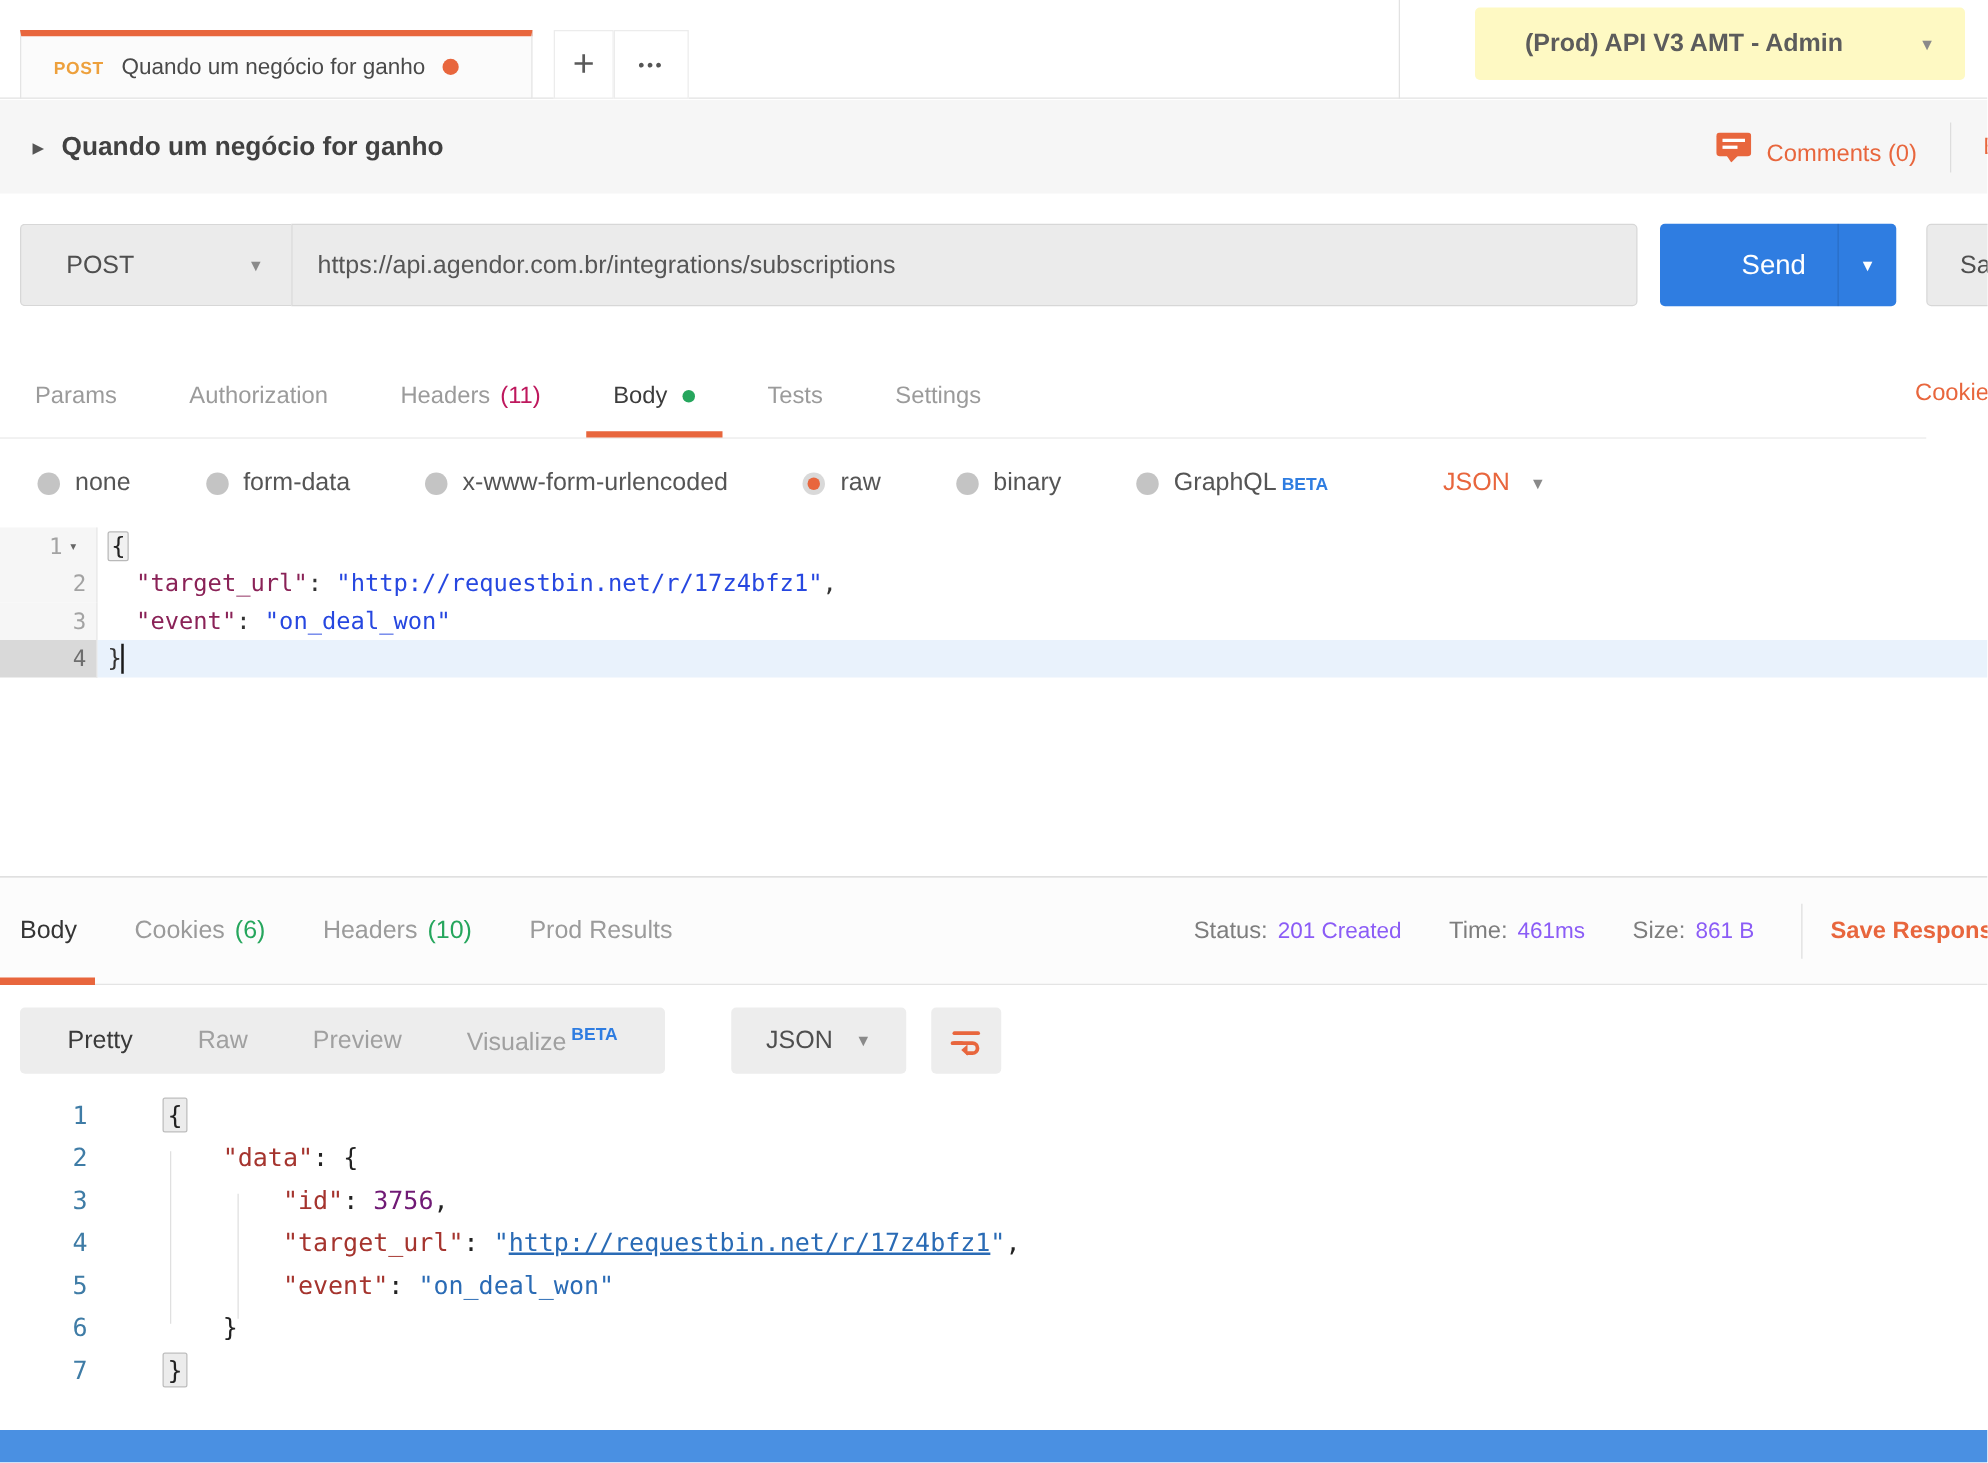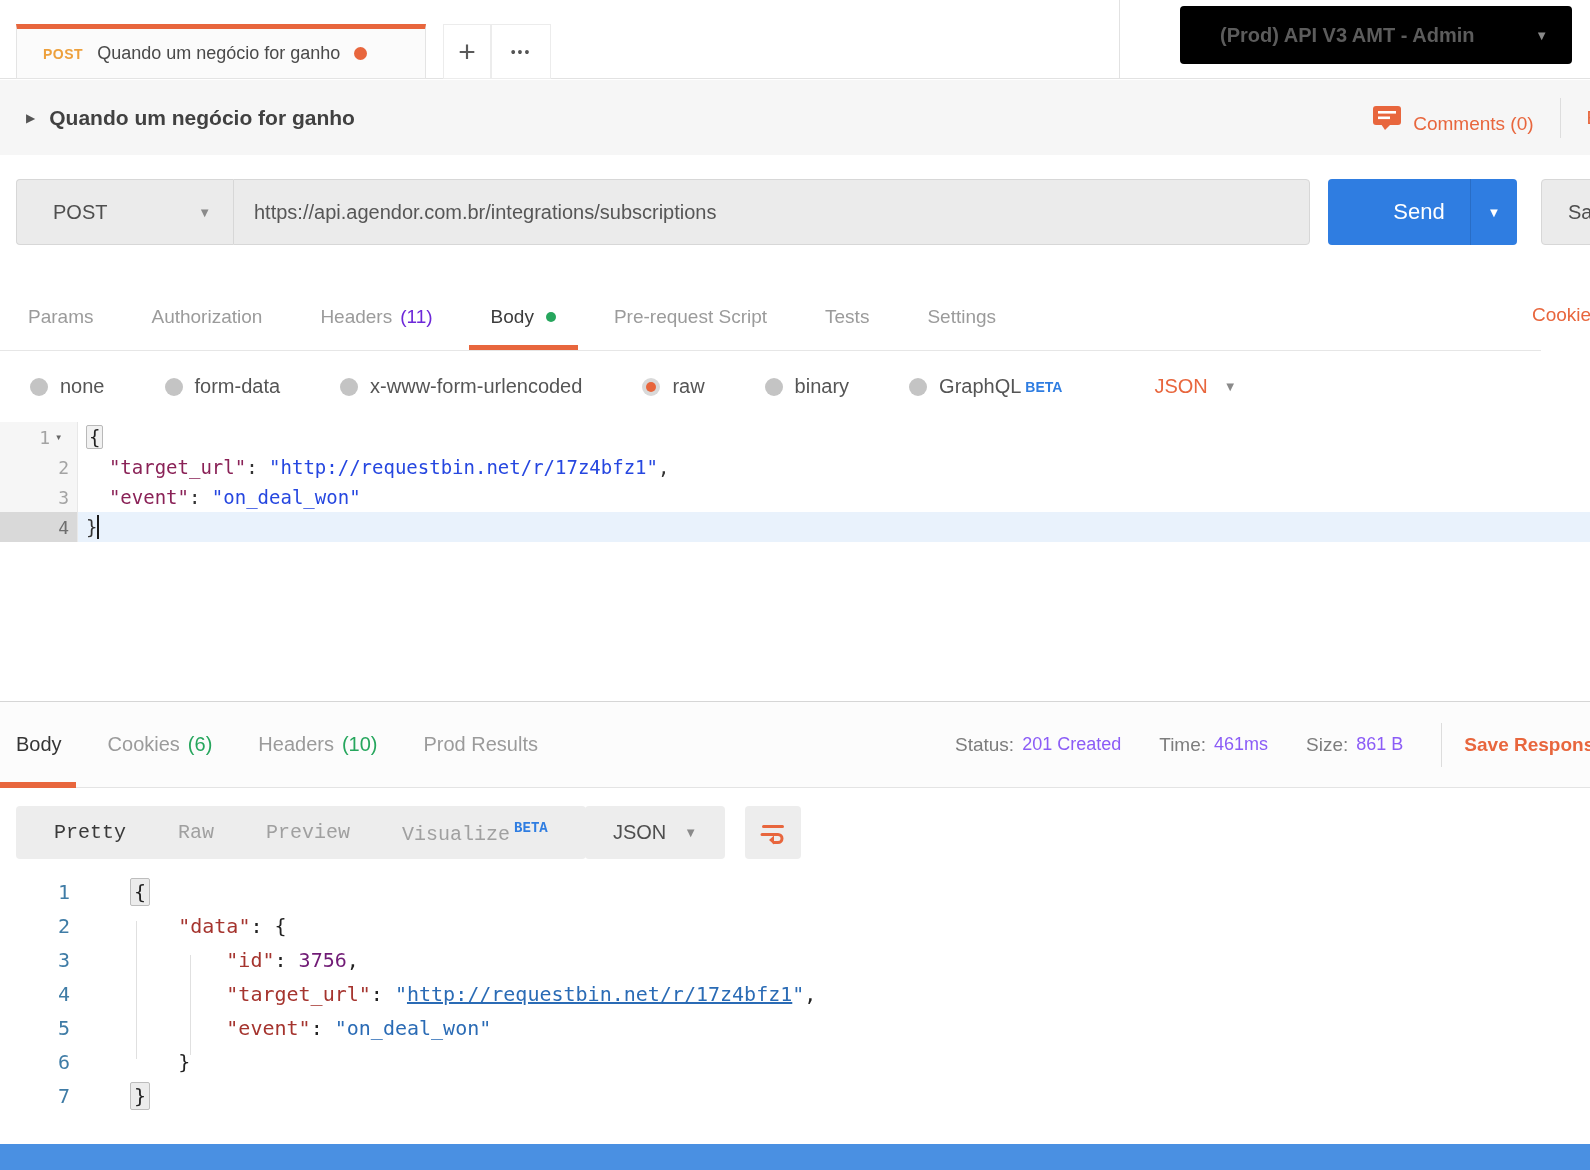--- a/index.html
+++ b/index.html
@@ -22,21 +22,21 @@
   .req-tab .ttl { color:#4a4a4a; font-size:18px; white-space:nowrap; overflow:hidden; }
   .req-tab .dirty-dot { width:13px; height:13px; border-radius:50%; background:#e8663d; margin-left:14px; flex:none; }
   .tab-btn {
     position:absolute; top:24px; height:55px; background:#fff; border:1px solid #ececec;
     display:flex; align-items:center; justify-content:center; color:#5a5a5a; cursor:pointer;
   }
   .plus-btn { left:443px; width:48px; font-size:30px; font-weight:300; }
   .more-btn { left:491px; width:60px; font-size:14px; letter-spacing:2px; color:#555; }
   .top-divider { position:absolute; left:1119px; top:0; width:1px; height:79px; background:#e2e2e2; }
   .env-select {
-    position:absolute; left:1180px; top:6px; width:392px; height:58px; background:#000000;
+    position:absolute; left:1180px; top:6px; width:392px; height:58px; background:#fef9c3;
     border-radius:4px; display:flex; align-items:center; padding:0 24px 0 40px;
   }
   .env-select .env-name { font-size:20px; font-weight:bold; color:#5c5c5c; flex:1; }
   .caret { font-size:13px; color:#8a8a8a; line-height:1; }
 
   
   .name-row { top:80px; left:0; width:1590px; height:75px; background:#f6f6f6; display:flex; align-items:center; }
   .disclosure { color:#555; font-size:12px; margin:0 14px 0 26px; }
   .req-name { font-size:21px; font-weight:bold; color:#414141; }
   .name-right { position:absolute; right:-80px; top:0; height:75px; display:flex; align-items:center; }
@@ -67,21 +67,21 @@
   .send-caret .caret { color:#fff; }
   .save-btn {
     position:absolute; left:1541px; top:24px; width:130px; height:66px; background:#ebebeb;
     border:1px solid #d7d7d7; border-radius:4px; display:flex; align-items:center; padding-left:26px;
     font-size:20px; color:#4f4f4f;
   }
 
   
   .rtabs { top:283px; left:0; width:1541px; height:68px; background:#fff; border-bottom:1px solid #e6e6e6; display:flex; align-items:stretch; padding-left:28px; }
   .rtab { display:flex; align-items:center; font-size:19px; color:#9b9b9b; margin-right:58px; cursor:pointer; white-space:nowrap; position:relative; }
-  .rtab .cnt { color:#6d28d9; margin-left:8px; }
+  .rtab .cnt { color:#be185d; margin-left:8px; }
   .rtab.active { color:#3c3c3c; }
   .rtab.active::after { content:""; position:absolute; left:-22px; right:-22px; bottom:0; height:5px; background:#e8663d; }
   .green-dot { width:10px; height:10px; border-radius:50%; background:#26a65d; margin-left:12px; }
   .cookies-link { position:absolute; left:1532px; top:0; height:63px; display:flex; align-items:center; color:#e8663d; font-size:19px; white-space:nowrap; }
 
   
   .mode-row { top:351px; left:0; width:1590px; height:71px; background:#fff; display:flex; align-items:center; padding-left:30px; }
   .mode { display:flex; align-items:center; margin-right:60px; cursor:pointer; }
   .radio { width:18px; height:18px; border-radius:50%; background:#c4c4c4; margin-right:12px; flex:none; }
   .radio.selected { background:#d9d9d9; position:relative; }
@@ -118,21 +118,21 @@
   .resp-tab.active::after { content:""; position:absolute; left:-16px; right:-14px; bottom:-1px; height:6px; background:#e8663d; }
   .resp-meta { position:absolute; left:955px; top:0; height:85px; display:flex; align-items:center; }
   .meta-item { display:flex; align-items:center; margin-right:38px; white-space:nowrap; }
   .meta-lbl { color:#7d7d7d; font-size:19px; margin-right:8px; }
   .meta-val { color:#8b5cf6; font-size:18px; }
   .meta-div { width:1px; height:44px; background:#ddd; margin-right:22px; }
   .save-resp { color:#e8663d; font-size:19px; font-weight:bold; white-space:nowrap; }
 
   
   .resp-toolbar { top:789px; left:0; width:1590px; height:86px; background:#fff; }
-  .pill-group { position:absolute; left:16px; top:17px; height:53px; background:#ededed; border-radius:4px; display:flex; align-items:center; padding:0 12px;font-family:Liberation Mono, monospace; }
+  .pill-group { position:absolute; left:16px; top:17px; height:53px; background:#ededed; border-radius:4px; display:flex; align-items:center; padding:0 12px; }
   .pg-item { font-size:20px; color:#a0a0a0; padding:0 26px; cursor:pointer; white-space:nowrap; }
   .pg-item.active { color:#3a3a3a; }
   .fmt-pill { position:absolute; left:585px; top:17px; width:140px; height:53px; background:#ededed; border-radius:4px; display:flex; align-items:center; justify-content:center; cursor:pointer; }
   .fmt-pill .fmt { font-size:20px; color:#4f4f4f; margin-right:18px; }
   .wrap-pill { position:absolute; left:745px; top:17px; width:56px; height:53px; background:#ededed; border-radius:4px; display:flex; align-items:center; justify-content:center; cursor:pointer; }
 
   
   .viewer { top:875px; left:0; width:1590px; height:268px; background:#fff; font-family:"DejaVu Sans Mono", monospace; font-size:20px; }
   .viewer .code-row { height:34px; }
   .viewer .gutter-cell { width:84px; padding-right:14px; color:#3f7ca6; font-size:20px; }
@@ -205,23 +205,20 @@
     </div>
   <div class="rtab">
       <span>Headers</span>
       <span class="cnt">(11)</span>
     </div>
   <div class="rtab active">
       <span>Body</span>
       <span class="green-dot"></span>
     </div>
   <div class="rtab">
-      <span>Pre-request Script</span>
-    </div>
-  <div class="rtab">
       <span>Tests</span>
     </div>
   <div class="rtab">
       <span>Settings</span>
     </div>
   <div class="cookies-link">Cookies</div>
 </div>
 
 <div class="abs mode-row">
   <label class="mode">

